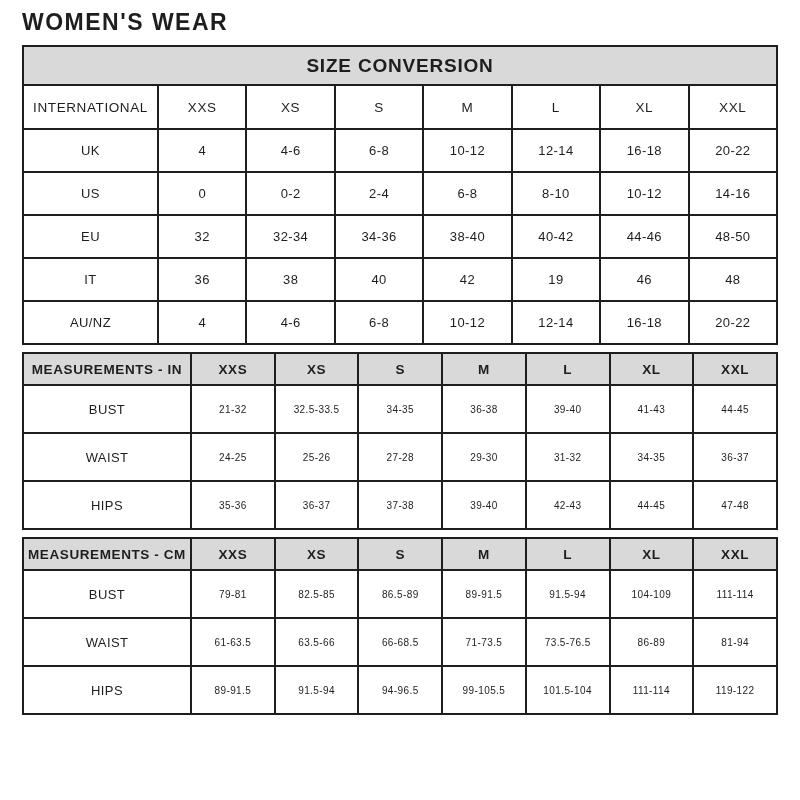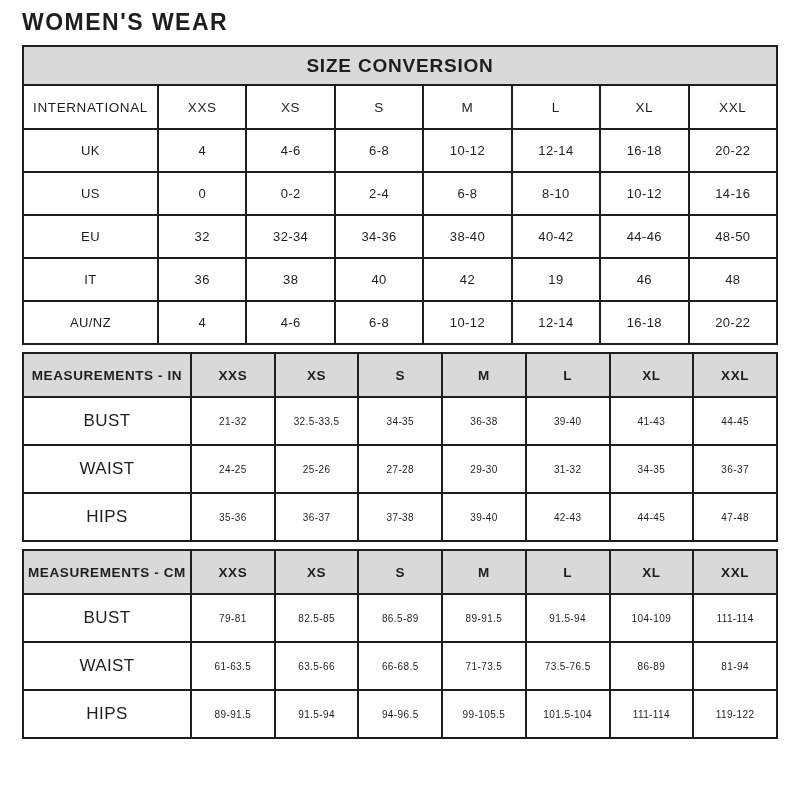--- a/index.html
+++ b/index.html
@@ -54,25 +54,25 @@
     font-size: 13.5px;
     letter-spacing: 0.6px;
   }
   table.conv tbody tr td { height: 43px; margin-top: 44px; }
   
   table.meas col.c-label { width: 168px; }
   table.meas tr.meas-head td {
     background: var(--header-bg);
     font-weight: 700;
     font-size: 13.5px;
-    height: 44px;
+    height: 32px;
     letter-spacing: 0.6px;
   }
   table.meas tbody tr td { height: 48px; font-size: 10px; }
-  table.meas tbody tr td.row-label { font-size: 17px; }
+  table.meas tbody tr td.row-label { font-size: 13px; }
 </style>
 </head>
 <body>
 
 <main>
 
   <h1 class="page-title">WOMEN'S WEAR</h1>
 
   <table class="tbl conv">
     <colgroup>

